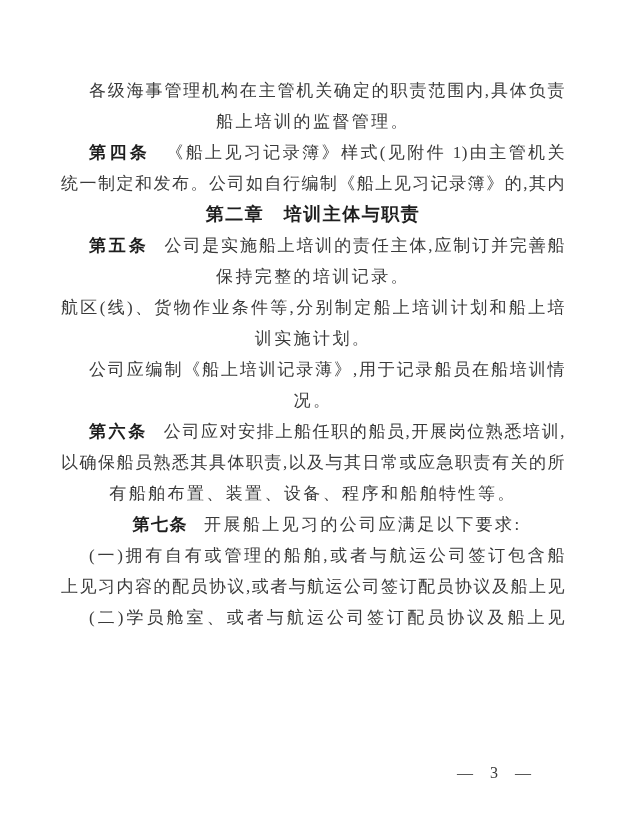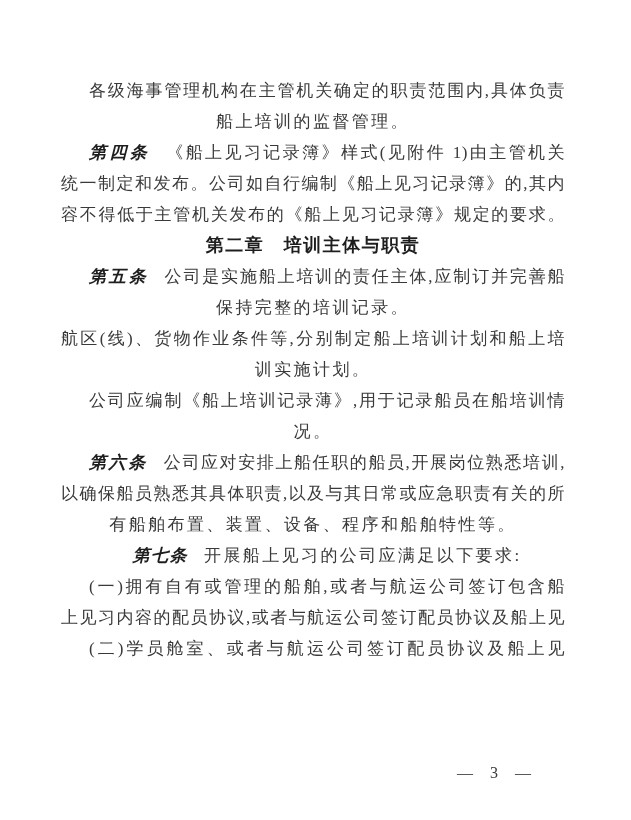--- a/index.html
+++ b/index.html
@@ -40,21 +40,20 @@
     text-align-last:justify;
   }
   .line.indent{
     text-indent:28px;
   }
   .line .article{
     font-weight:bold;
     color:var(--ink-strong);
     letter-spacing:1.5px;
     margin-right:16px;
-    font-style:italic;
   }
   .line.heading{
     white-space:nowrap;
     text-align-last:center;
     font-family:"Liberation Sans", sans-serif;
     font-weight:bold;
     font-size:18px;
     letter-spacing:1.5px;
     color:var(--ink-strong);
   }
@@ -72,21 +71,20 @@
 </style>
 </head>
 <body>
 
 <div class="page">
   <div class="doc" id="doc-lines">
       <div class="line indent justify">各级海事管理机构在主管机关确定的职责范围内,具体负责</div>
       <div class="line">船上培训的监督管理。</div>
       <div class="line indent justify"><span class="article">第四条</span>《船上见习记录簿》样式(见附件 1)由主管机关</div>
       <div class="line justify">统一制定和发布。公司如自行编制《船上见习记录簿》的,其内</div>
-      <div class="line justify">容不得低于主管机关发布的《船上见习记录簿》规定的要求。</div>
       <div class="line heading">第二章　培训主体与职责</div>
       <div class="line indent justify"><span class="article">第五条</span>公司是实施船上培训的责任主体,应制订并完善船</div>
       <div class="line">保持完整的培训记录。</div>
       <div class="line justify">航区(线)、货物作业条件等,分别制定船上培训计划和船上培</div>
       <div class="line">训实施计划。</div>
       <div class="line indent justify">公司应编制《船上培训记录薄》,用于记录船员在船培训情</div>
       <div class="line">况。</div>
       <div class="line indent justify"><span class="article">第六条</span>公司应对安排上船任职的船员,开展岗位熟悉培训,</div>
       <div class="line justify">以确保船员熟悉其具体职责,以及与其日常或应急职责有关的所</div>
       <div class="line">有船舶布置、装置、设备、程序和船舶特性等。</div>

